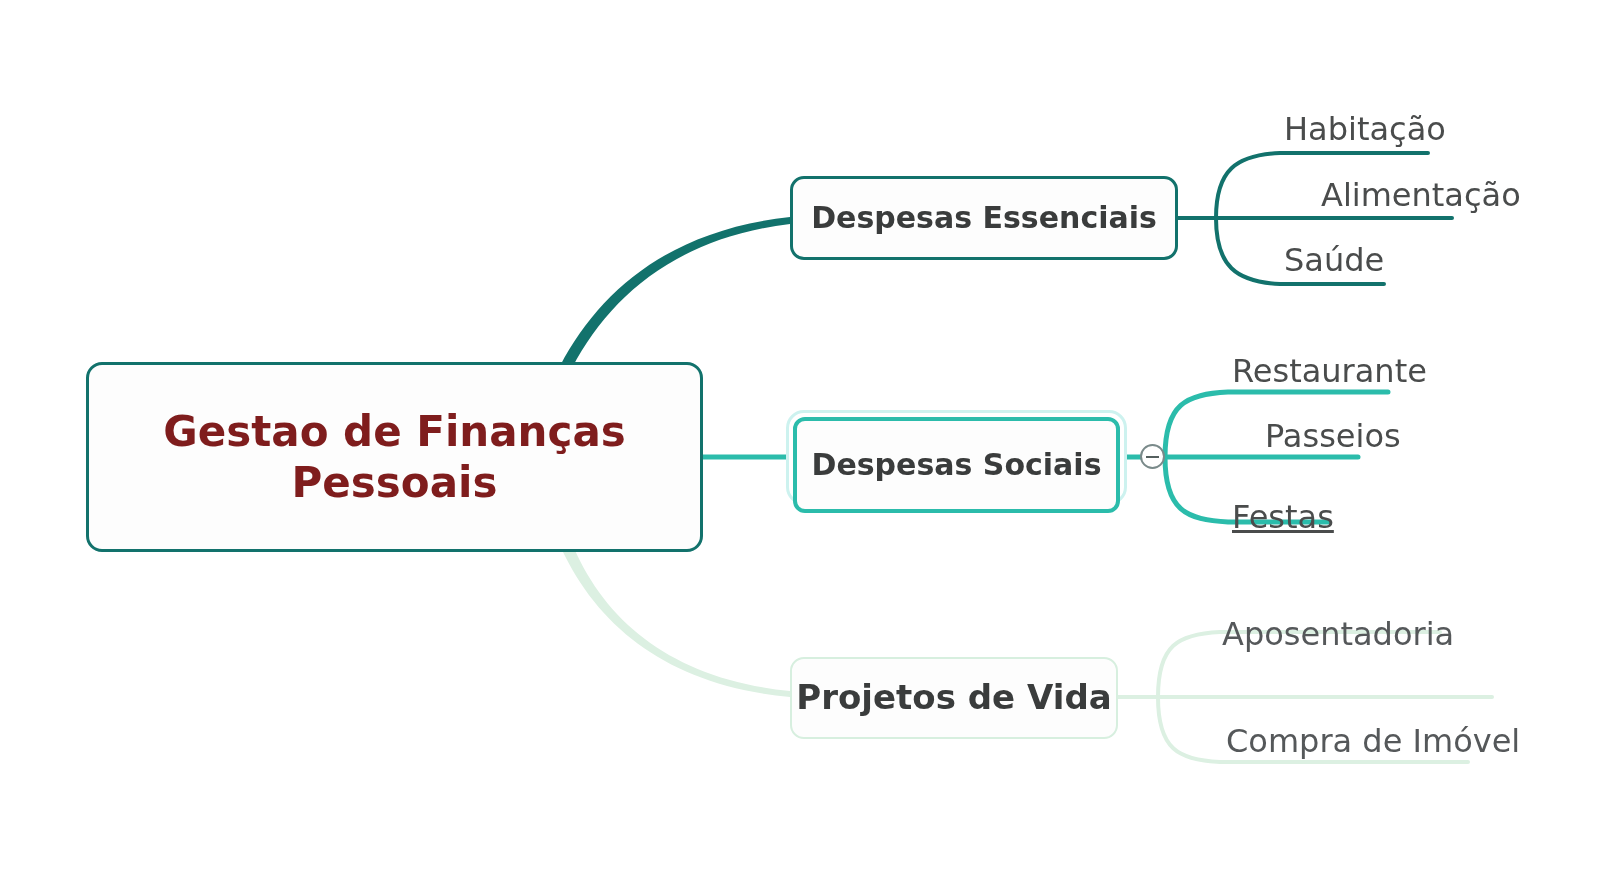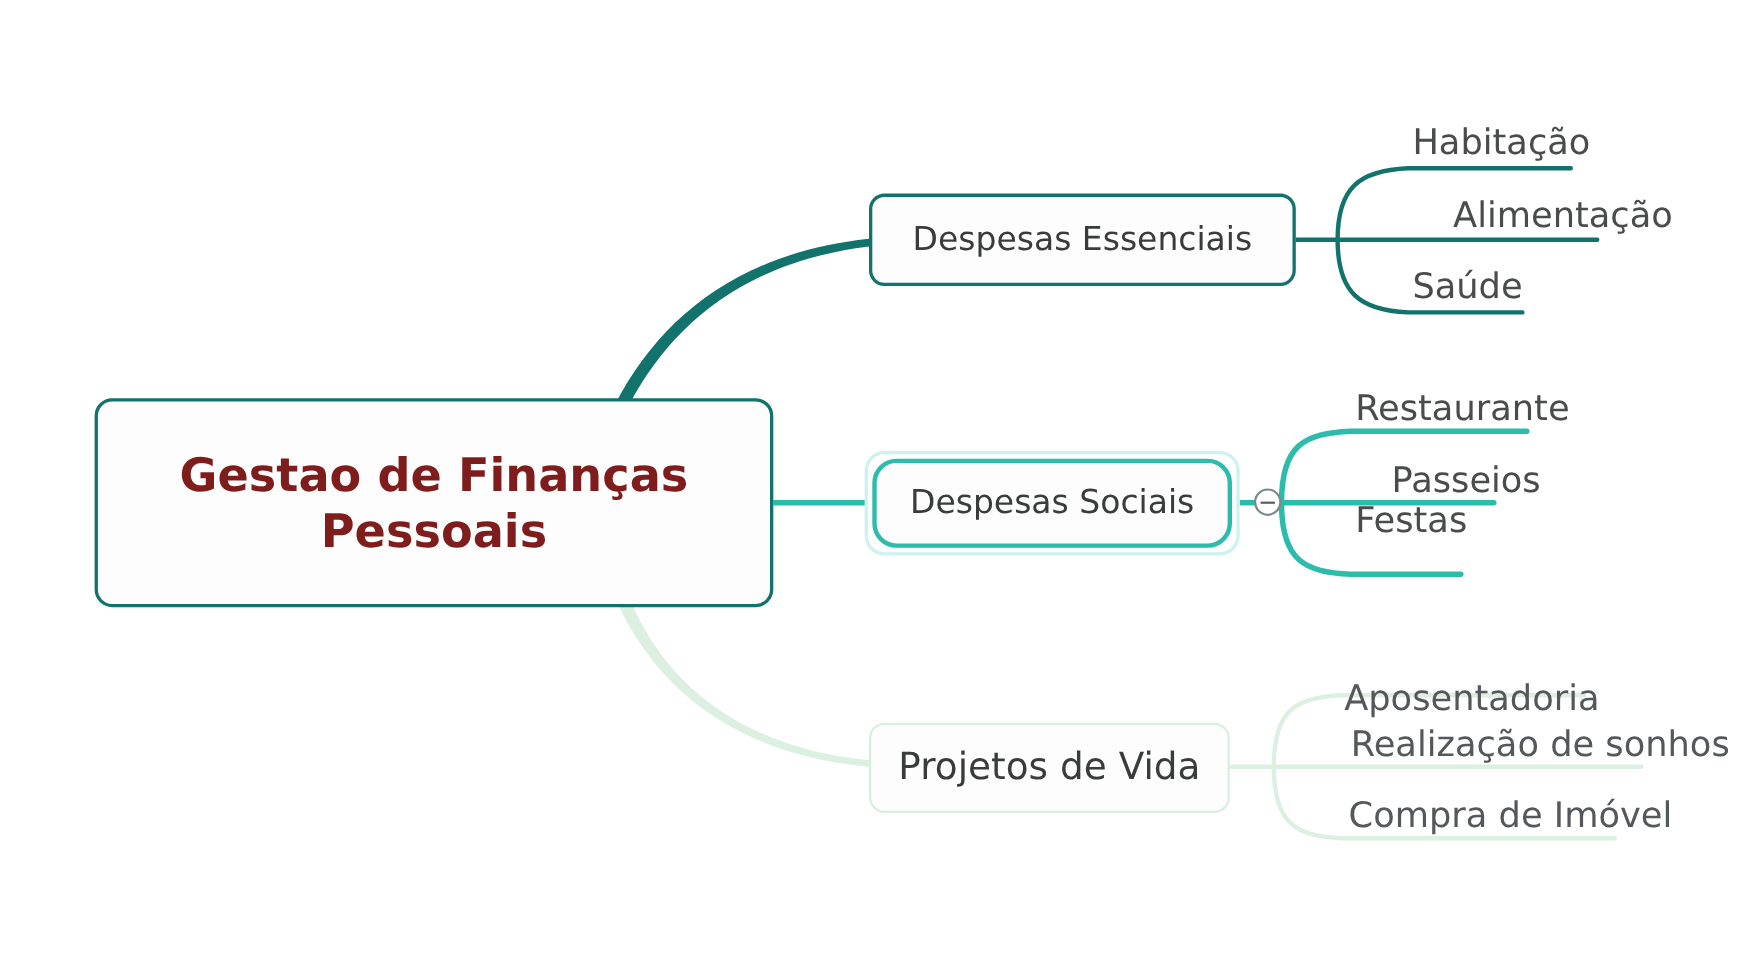--- a/index.html
+++ b/index.html
@@ -33,20 +33,21 @@
     box-sizing: border-box;
     display: flex;
     align-items: center;
     justify-content: center;
     text-align: center;
     background: #fdfdfd;
     border-radius: 14px;
     color: #2f3131;
     line-height: 1.22;
     z-index: 3;
+    font-weight: bold;
   }
 
   .node-root {
     left: 86px;
     top: 362px;
     width: 617px;
     height: 190px;
     border: 3px solid #12726c;
     border-radius: 16px;
     font-size: 42px;
@@ -74,23 +75,23 @@
     border: 3px solid #cdf2ef;
     border-radius: 18px;
     background: #ffffff;
     box-sizing: border-box;
     z-index: 3;
   }
   .node-b2 {
     left: 4px;
     top: 4px;
     width: 327px;
-    height: 81px;
+    height: 96px;
     border: 4px solid #2bbcab;
-    border-radius: 22px;
+    border-radius: 12px;
     font-size: 30px;
     color: #3a3c3c;
     position: absolute;
   }
 
   .node-b3 {
     left: 790px;
     top: 657px;
     width: 328px;
     height: 82px;
@@ -194,31 +195,28 @@
   <div class="toggle">
     <span class="minus"></span>
   </div>
 
   <div class="leaf" style="left:1232px; top:352px;text-align:center;">
     <span>Restaurante</span>
   </div>
   <div class="leaf" style="left:1265px; top:417px;">
     <span>Passeios</span>
   </div>
-  <div class="leaf" style="left:1232px; top:454px;">
+  <div class="leaf" style="left:1232px; top:498px;text-decoration:underline;">
     <span>Festas</span>
   </div>
 
   <div class="node node-b3">
     <span>Projetos de Vida</span>
   </div>
 
   <div class="leaf leaf-pale" style="left:1222px; top:592px;margin-top:23px;">
     <span>Aposentadoria</span>
   </div>
-  <div class="leaf leaf-pale" style="left:1228px; top:657px;">
-    <span>Realização de sonhos</span>
-  </div>
   <div class="leaf leaf-pale" style="left:1226px; top:722px;">
     <span>Compra de Imóvel</span>
   </div>
 
 </div>
 
 </body></html>

